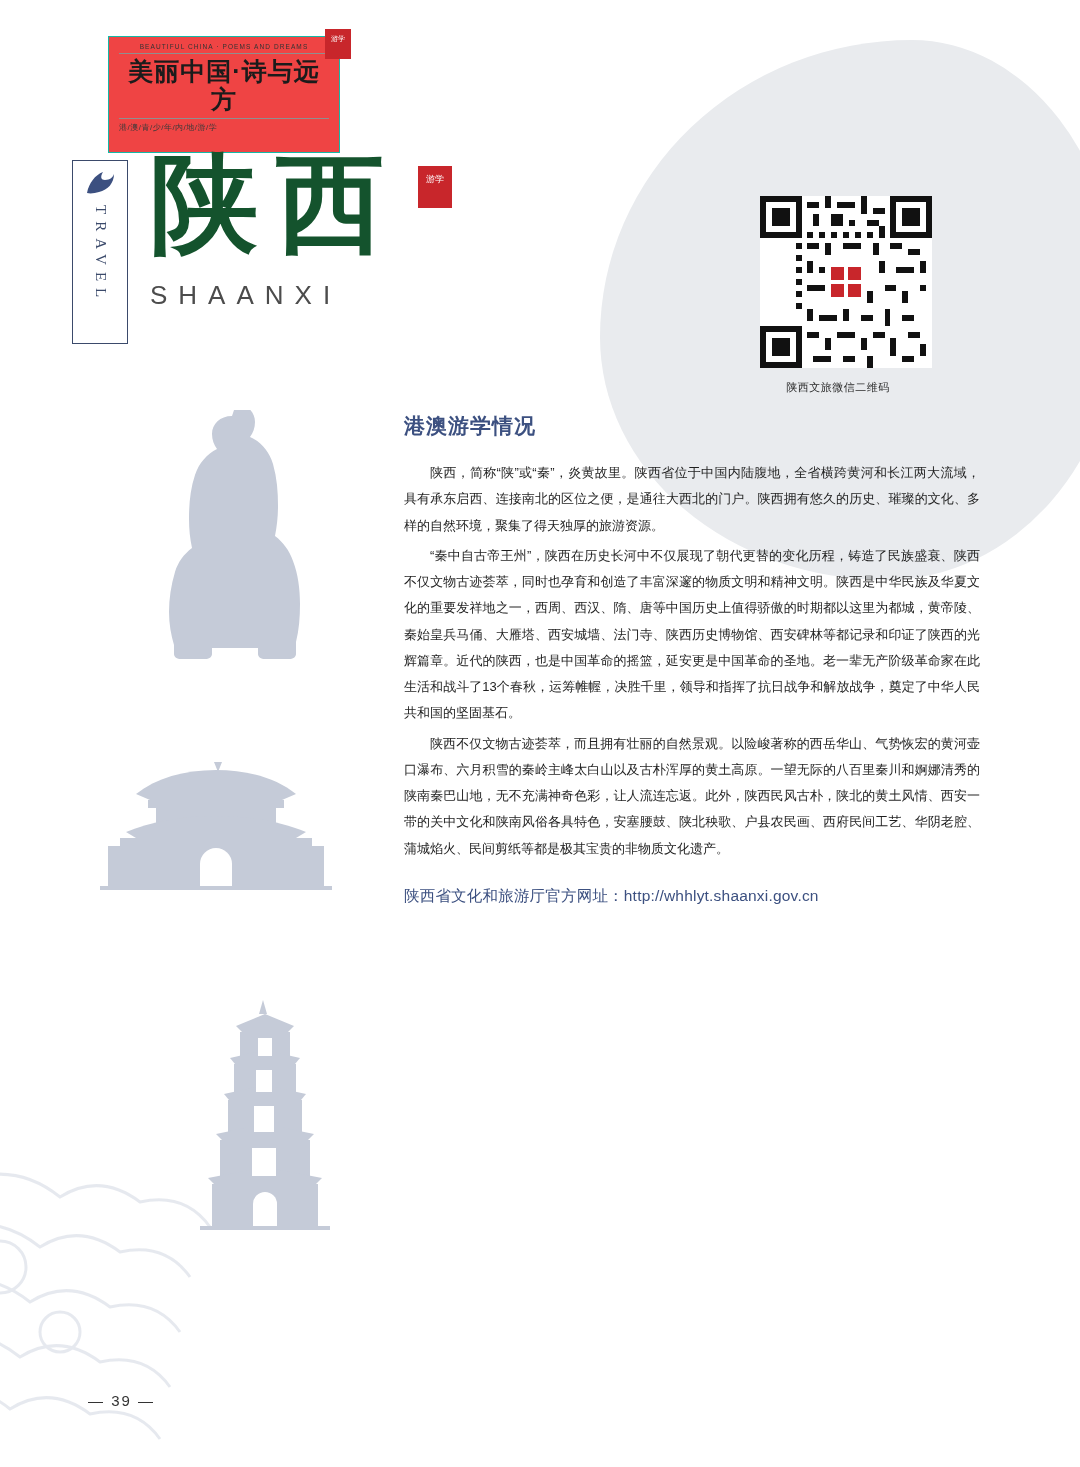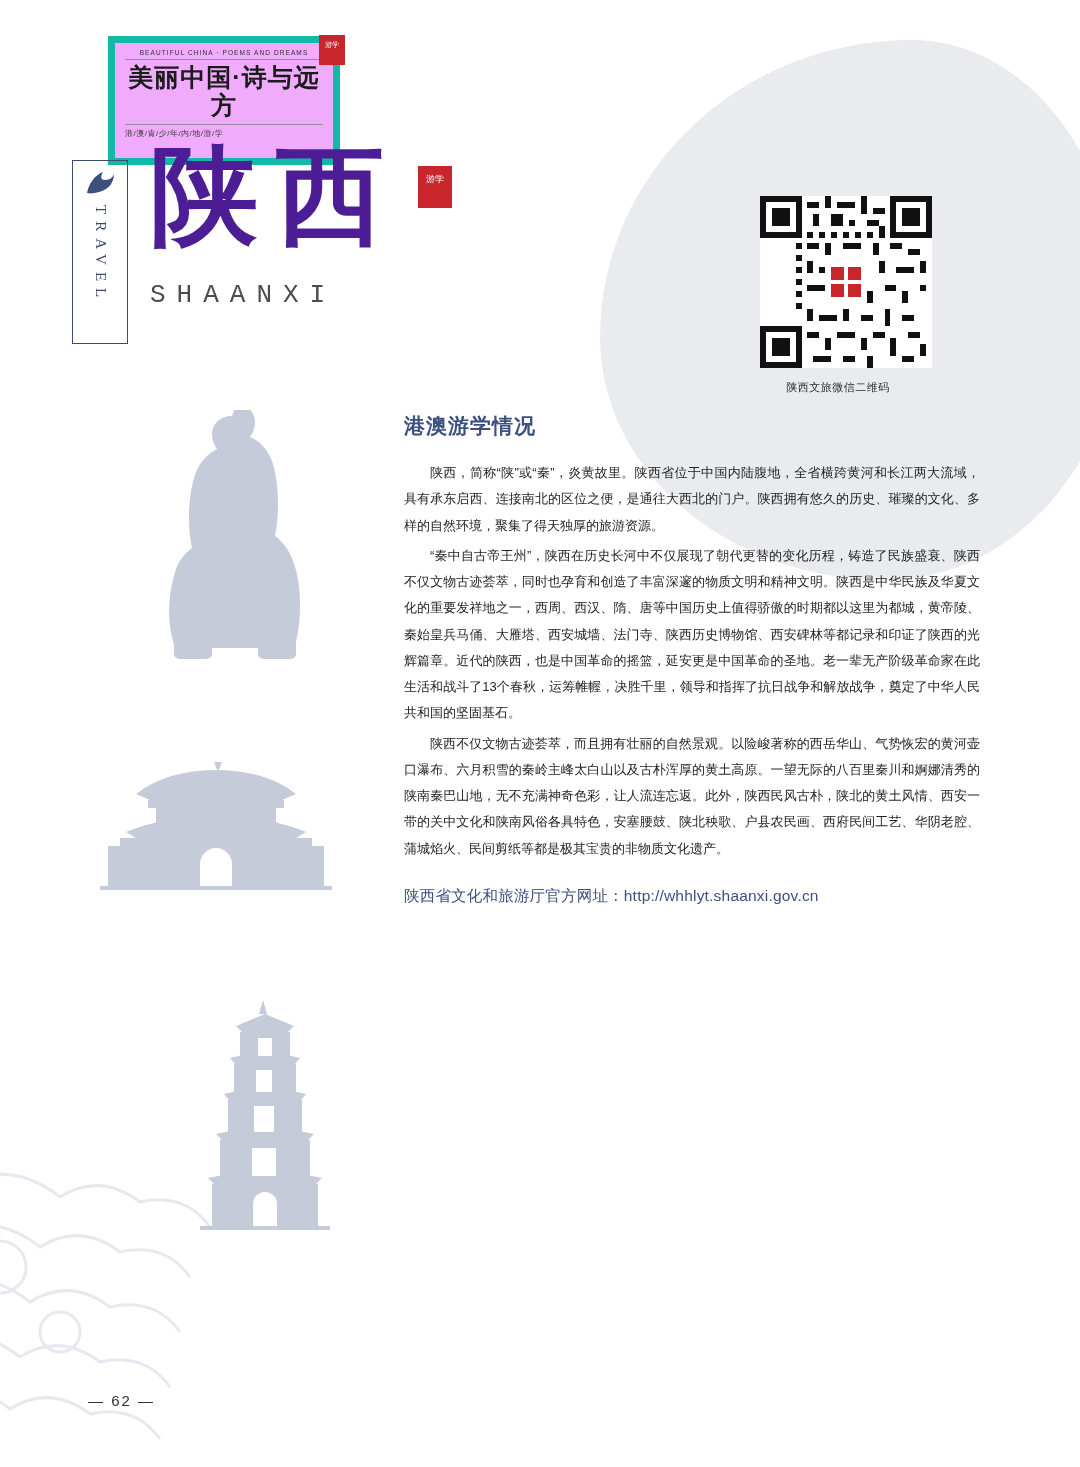--- a/index.html
+++ b/index.html
@@ -36,24 +36,24 @@
 
   
   .masthead {
     position: absolute;
     left: 108px;
     top: 36px;
     width: 232px;
     z-index: 3;
   }
   .masthead-box {
-    border: 7px solid #14b8a6;
+    border: 1px solid #14b8a6;
     padding: 6px 10px 19px 10px;
     position: relative;
-    background: #f0abfc;
+    background: #ef4444;
   }
   .masthead-en {
     font-size: 6.5px;
     letter-spacing: 1.1px;
     color: #333;
     text-align: center;
     border-bottom: 1px solid #8f8f8f;
     padding-bottom: 3px;
     margin-bottom: 4px;
   }
@@ -116,31 +116,31 @@
   
   .title-wrap {
     position: absolute;
     left: 150px;
     top: 150px;
     z-index: 3;
   }
   .title-cn {
     font-size: 108px;
     line-height: 1;
-    color: #4c1d95;
+    color: #14532d;
     font-weight: bold;
-    font-family: Liberation Mono, monospace;
+    font-family: Liberation Sans, sans-serif;
     letter-spacing: 18px;
   }
   .title-en {
     margin-top: 22px;
     font-size: 26px;
     letter-spacing: 11px;
     color: #4c4c4c;
-    font-family: Liberation Mono, monospace;
+    font-family: Liberation Sans, sans-serif;
   }
   .title-seal {
     position: absolute;
     left: 268px;
     top: 16px;
     width: 34px;
     height: 42px;
     background: #c8262b;
     color: #fff;
     font-size: 9px;
@@ -400,13 +400,13 @@
 </svg>
 
 <div class="article">
   <h2>港澳游学情况</h2>
   <p>陕西，简称“陕”或“秦”，炎黄故里。陕西省位于中国内陆腹地，全省横跨黄河和长江两大流域，具有承东启西、连接南北的区位之便，是通往大西北的门户。陕西拥有悠久的历史、璀璨的文化、多样的自然环境，聚集了得天独厚的旅游资源。</p>
   <p>“秦中自古帝王州”，陕西在历史长河中不仅展现了朝代更替的变化历程，铸造了民族盛衰、陕西不仅文物古迹荟萃，同时也孕育和创造了丰富深邃的物质文明和精神文明。陕西是中华民族及华夏文化的重要发祥地之一，西周、西汉、隋、唐等中国历史上值得骄傲的时期都以这里为都城，黄帝陵、秦始皇兵马俑、大雁塔、西安城墙、法门寺、陕西历史博物馆、西安碑林等都记录和印证了陕西的光辉篇章。近代的陕西，也是中国革命的摇篮，延安更是中国革命的圣地。老一辈无产阶级革命家在此生活和战斗了13个春秋，运筹帷幄，决胜千里，领导和指挥了抗日战争和解放战争，奠定了中华人民共和国的坚固基石。</p>
   <p>陕西不仅文物古迹荟萃，而且拥有壮丽的自然景观。以险峻著称的西岳华山、气势恢宏的黄河壶口瀑布、六月积雪的秦岭主峰太白山以及古朴浑厚的黄土高原。一望无际的八百里秦川和婀娜清秀的陕南秦巴山地，无不充满神奇色彩，让人流连忘返。此外，陕西民风古朴，陕北的黄土风情、西安一带的关中文化和陕南风俗各具特色，安塞腰鼓、陕北秧歌、户县农民画、西府民间工艺、华阴老腔、蒲城焰火、民间剪纸等都是极其宝贵的非物质文化遗产。</p>
   <p class="link">陕西省文化和旅游厅官方网址：http://whhlyt.shaanxi.gov.cn</p>
 </div>
 
-<div class="page-num">— 62 —</div>
+<div class="page-num">— 39 —</div>
 
 </body></html>

